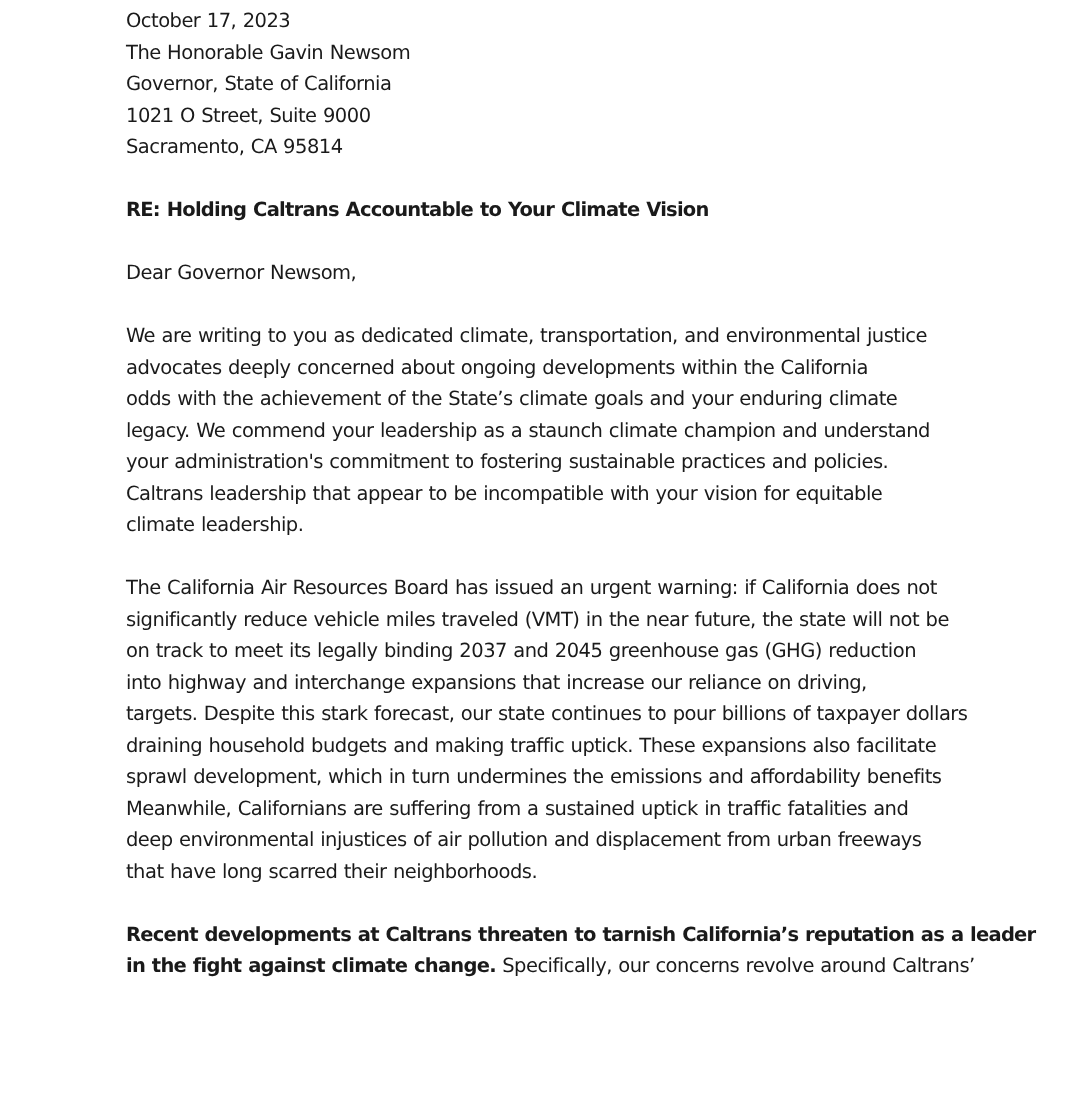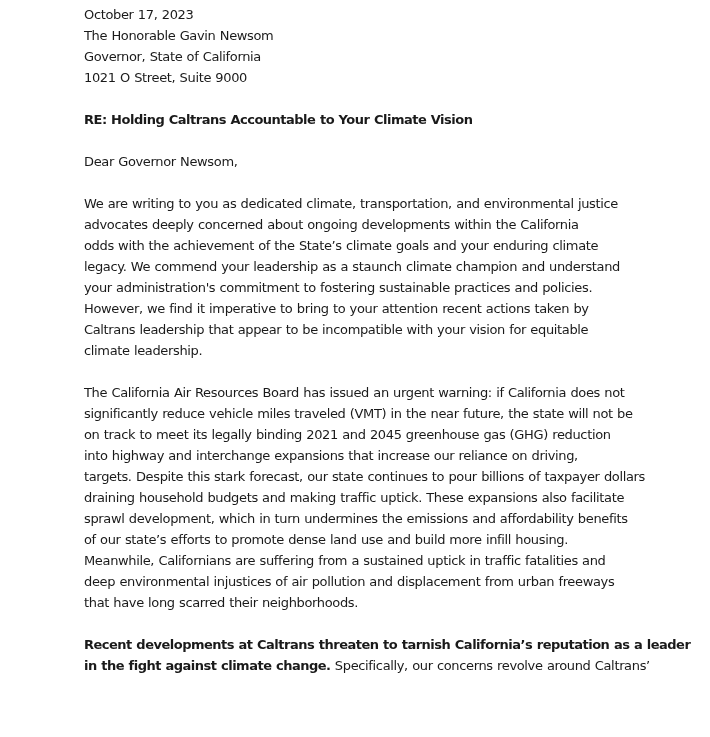--- a/index.html
+++ b/index.html
@@ -20,50 +20,49 @@
 </head>
 <body>
 
 <div class="page">
   <div class="line">October 17, 2023</div>
 
   <div>
     <div class="line">The Honorable Gavin Newsom</div>
     <div class="line">Governor, State of California</div>
     <div class="line">1021 O Street, Suite 9000</div>
+    <div class="line">Sacramento, CA 95814</div>
   </div>
 
   <div class="gap"></div>
   <div class="line bold">RE: Holding Caltrans Accountable to Your Climate Vision</div>
   <div class="gap"></div>
   <div class="line">Dear Governor Newsom,</div>
   <div class="gap"></div>
 
   <div class="para">
     <div class="line">We are writing to you as dedicated climate, transportation, and environmental justice</div>
     <div class="line">advocates deeply concerned about ongoing developments within the California</div>
     <div class="line">odds with the achievement of the State’s climate goals and your enduring climate</div>
     <div class="line">legacy. We commend your leadership as a staunch climate champion and understand</div>
     <div class="line">your administration's commitment to fostering sustainable practices and policies.</div>
-    <div class="line">However, we find it imperative to bring to your attention recent actions taken by</div>
     <div class="line">Caltrans leadership that appear to be incompatible with your vision for equitable</div>
     <div class="line">climate leadership.</div>
   </div>
 
   <div class="gap"></div>
 
   <div class="para">
     <div class="line">The California Air Resources Board has issued an urgent warning: if California does not</div>
     <div class="line">significantly reduce vehicle miles traveled (VMT) in the near future, the state will not be</div>
-    <div class="line">on track to meet its legally binding 2021 and 2045 greenhouse gas (GHG) reduction</div>
+    <div class="line">on track to meet its legally binding 2037 and 2045 greenhouse gas (GHG) reduction</div>
     <div class="line">into highway and interchange expansions that increase our reliance on driving,</div>
     <div class="line">targets. Despite this stark forecast, our state continues to pour billions of taxpayer dollars</div>
     <div class="line">draining household budgets and making traffic uptick. These expansions also facilitate</div>
     <div class="line">sprawl development, which in turn undermines the emissions and affordability benefits</div>
-    <div class="line">of our state’s efforts to promote dense land use and build more infill housing.</div>
     <div class="line">Meanwhile, Californians are suffering from a sustained uptick in traffic fatalities and</div>
     <div class="line">deep environmental injustices of air pollution and displacement from urban freeways</div>
     <div class="line">that have long scarred their neighborhoods.</div>
   </div>
 
   <div class="gap"></div>
 
   <div class="para">
     <div class="line bold">Recent developments at Caltrans threaten to tarnish California’s reputation as a leader</div>
     <div class="line"><span class="bold">in the fight against climate change.</span><span> Specifically, our concerns revolve around Caltrans’</span></div>

